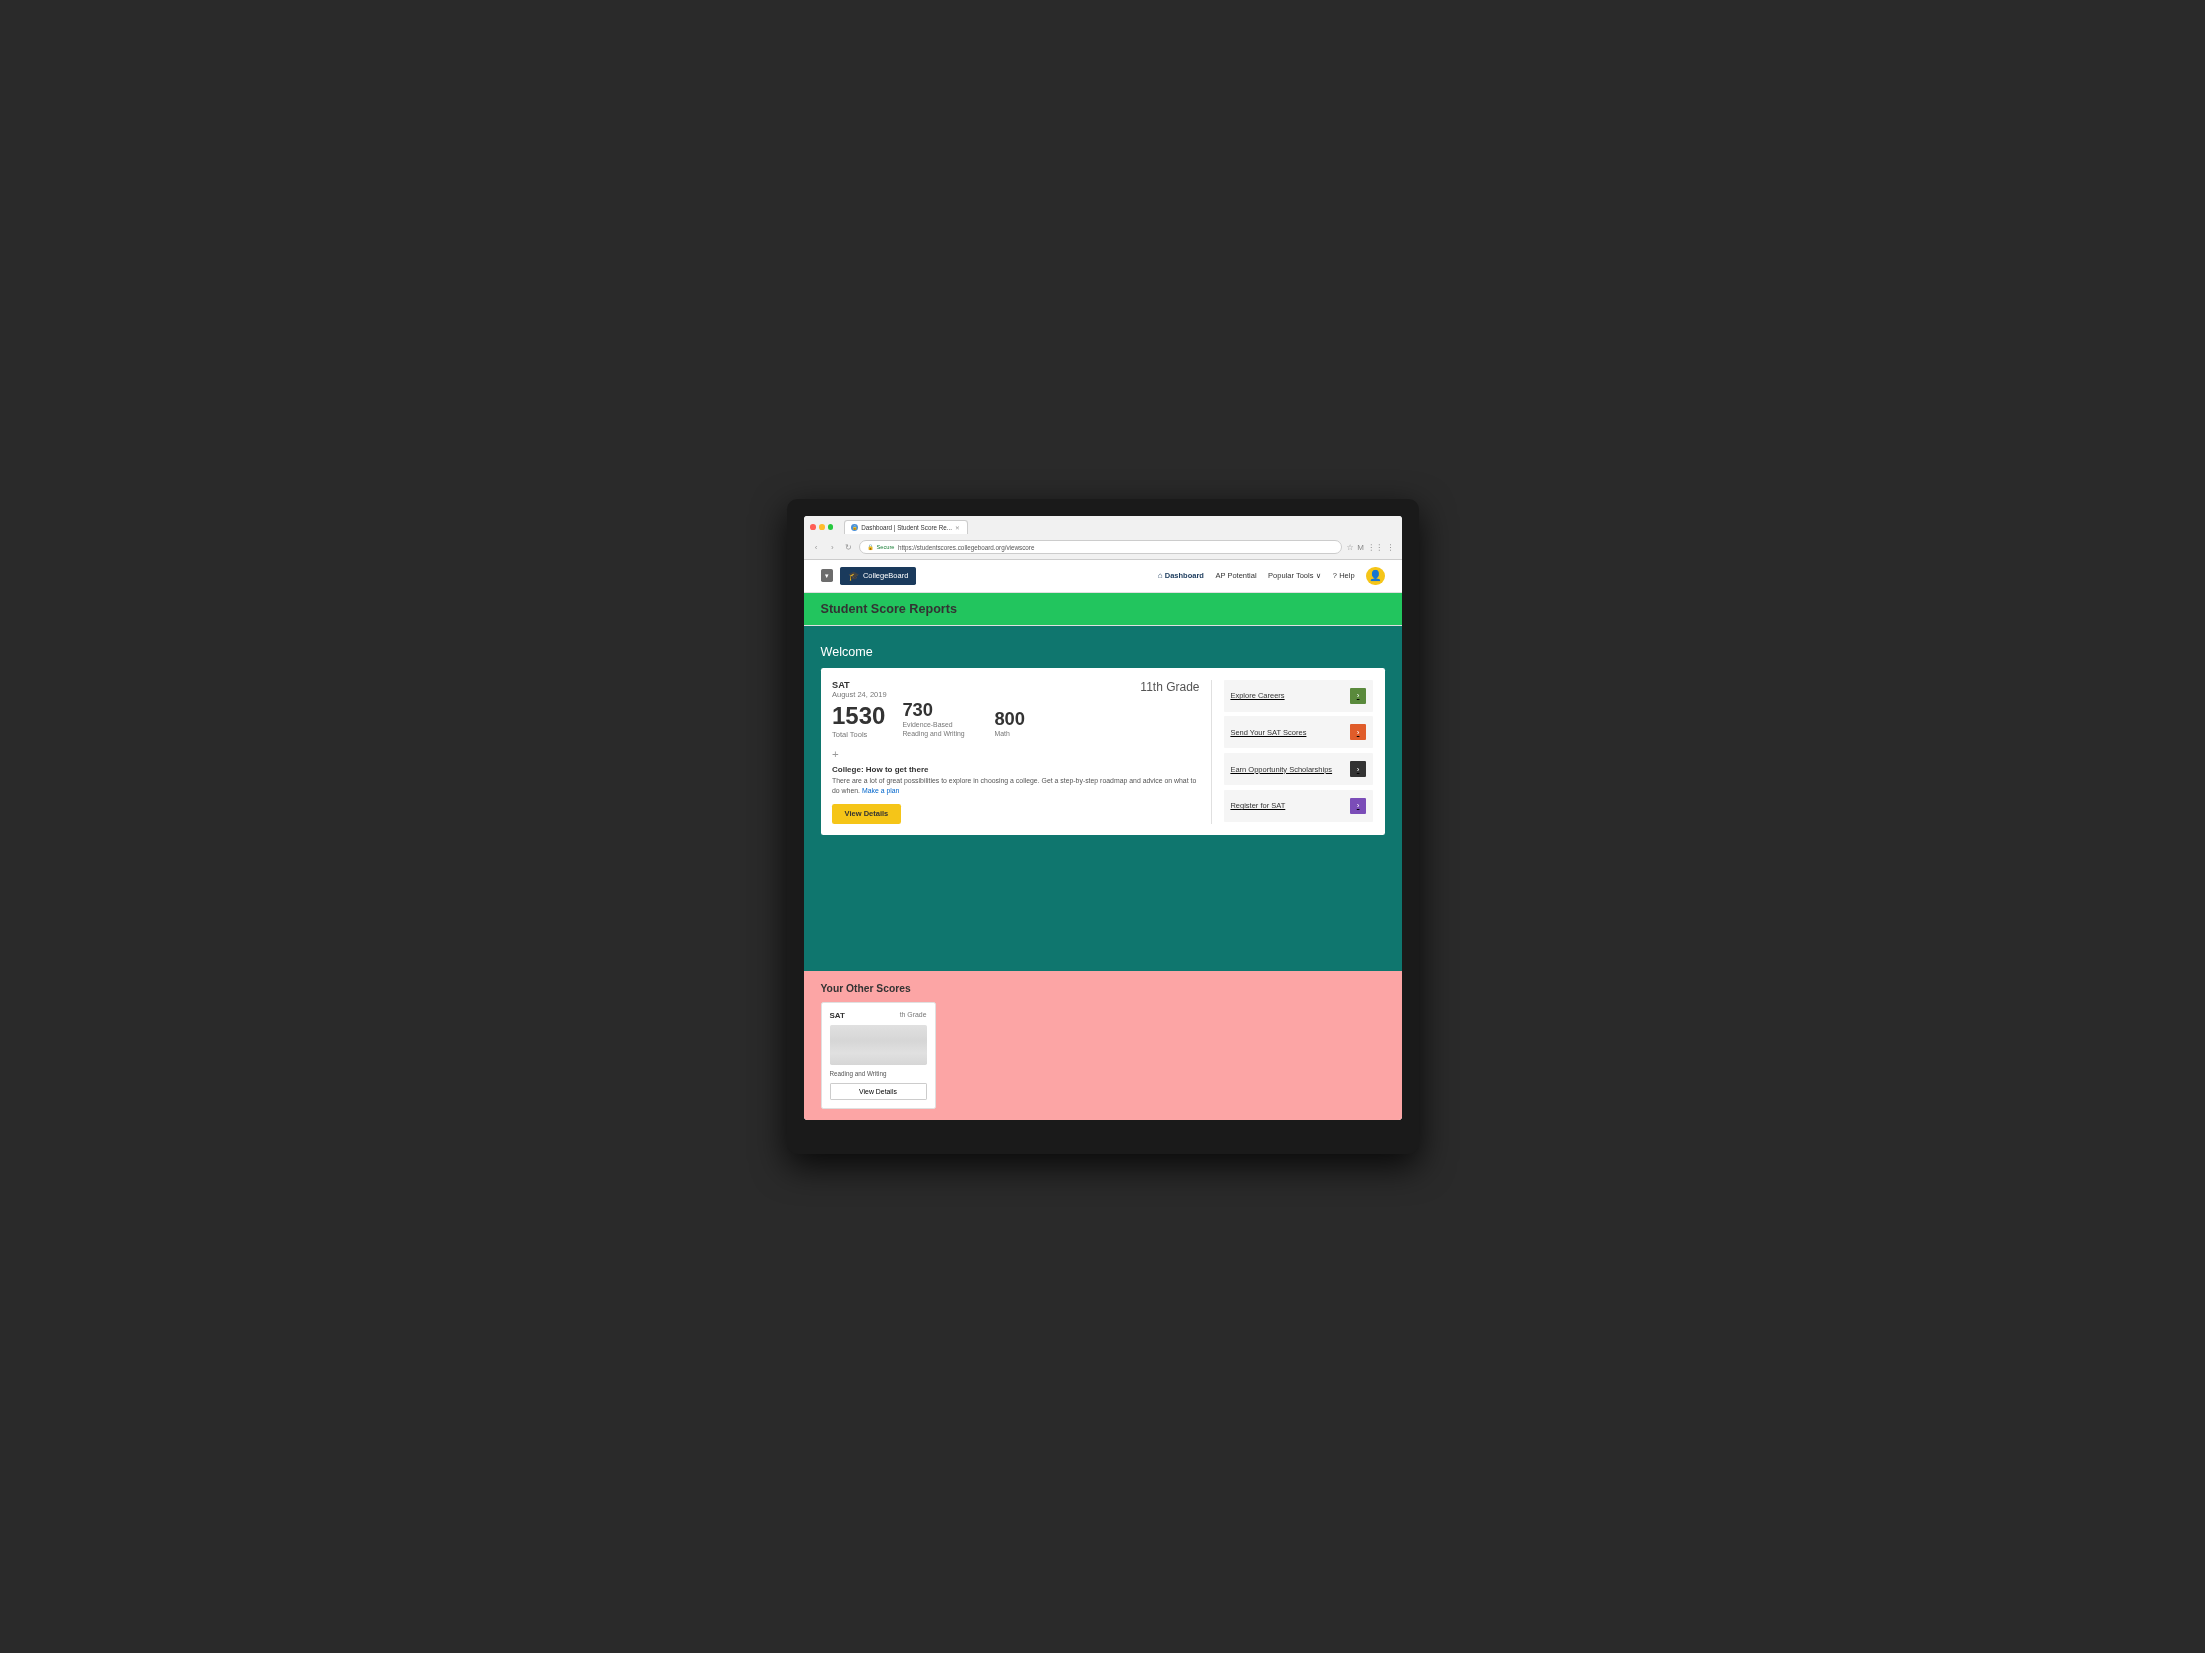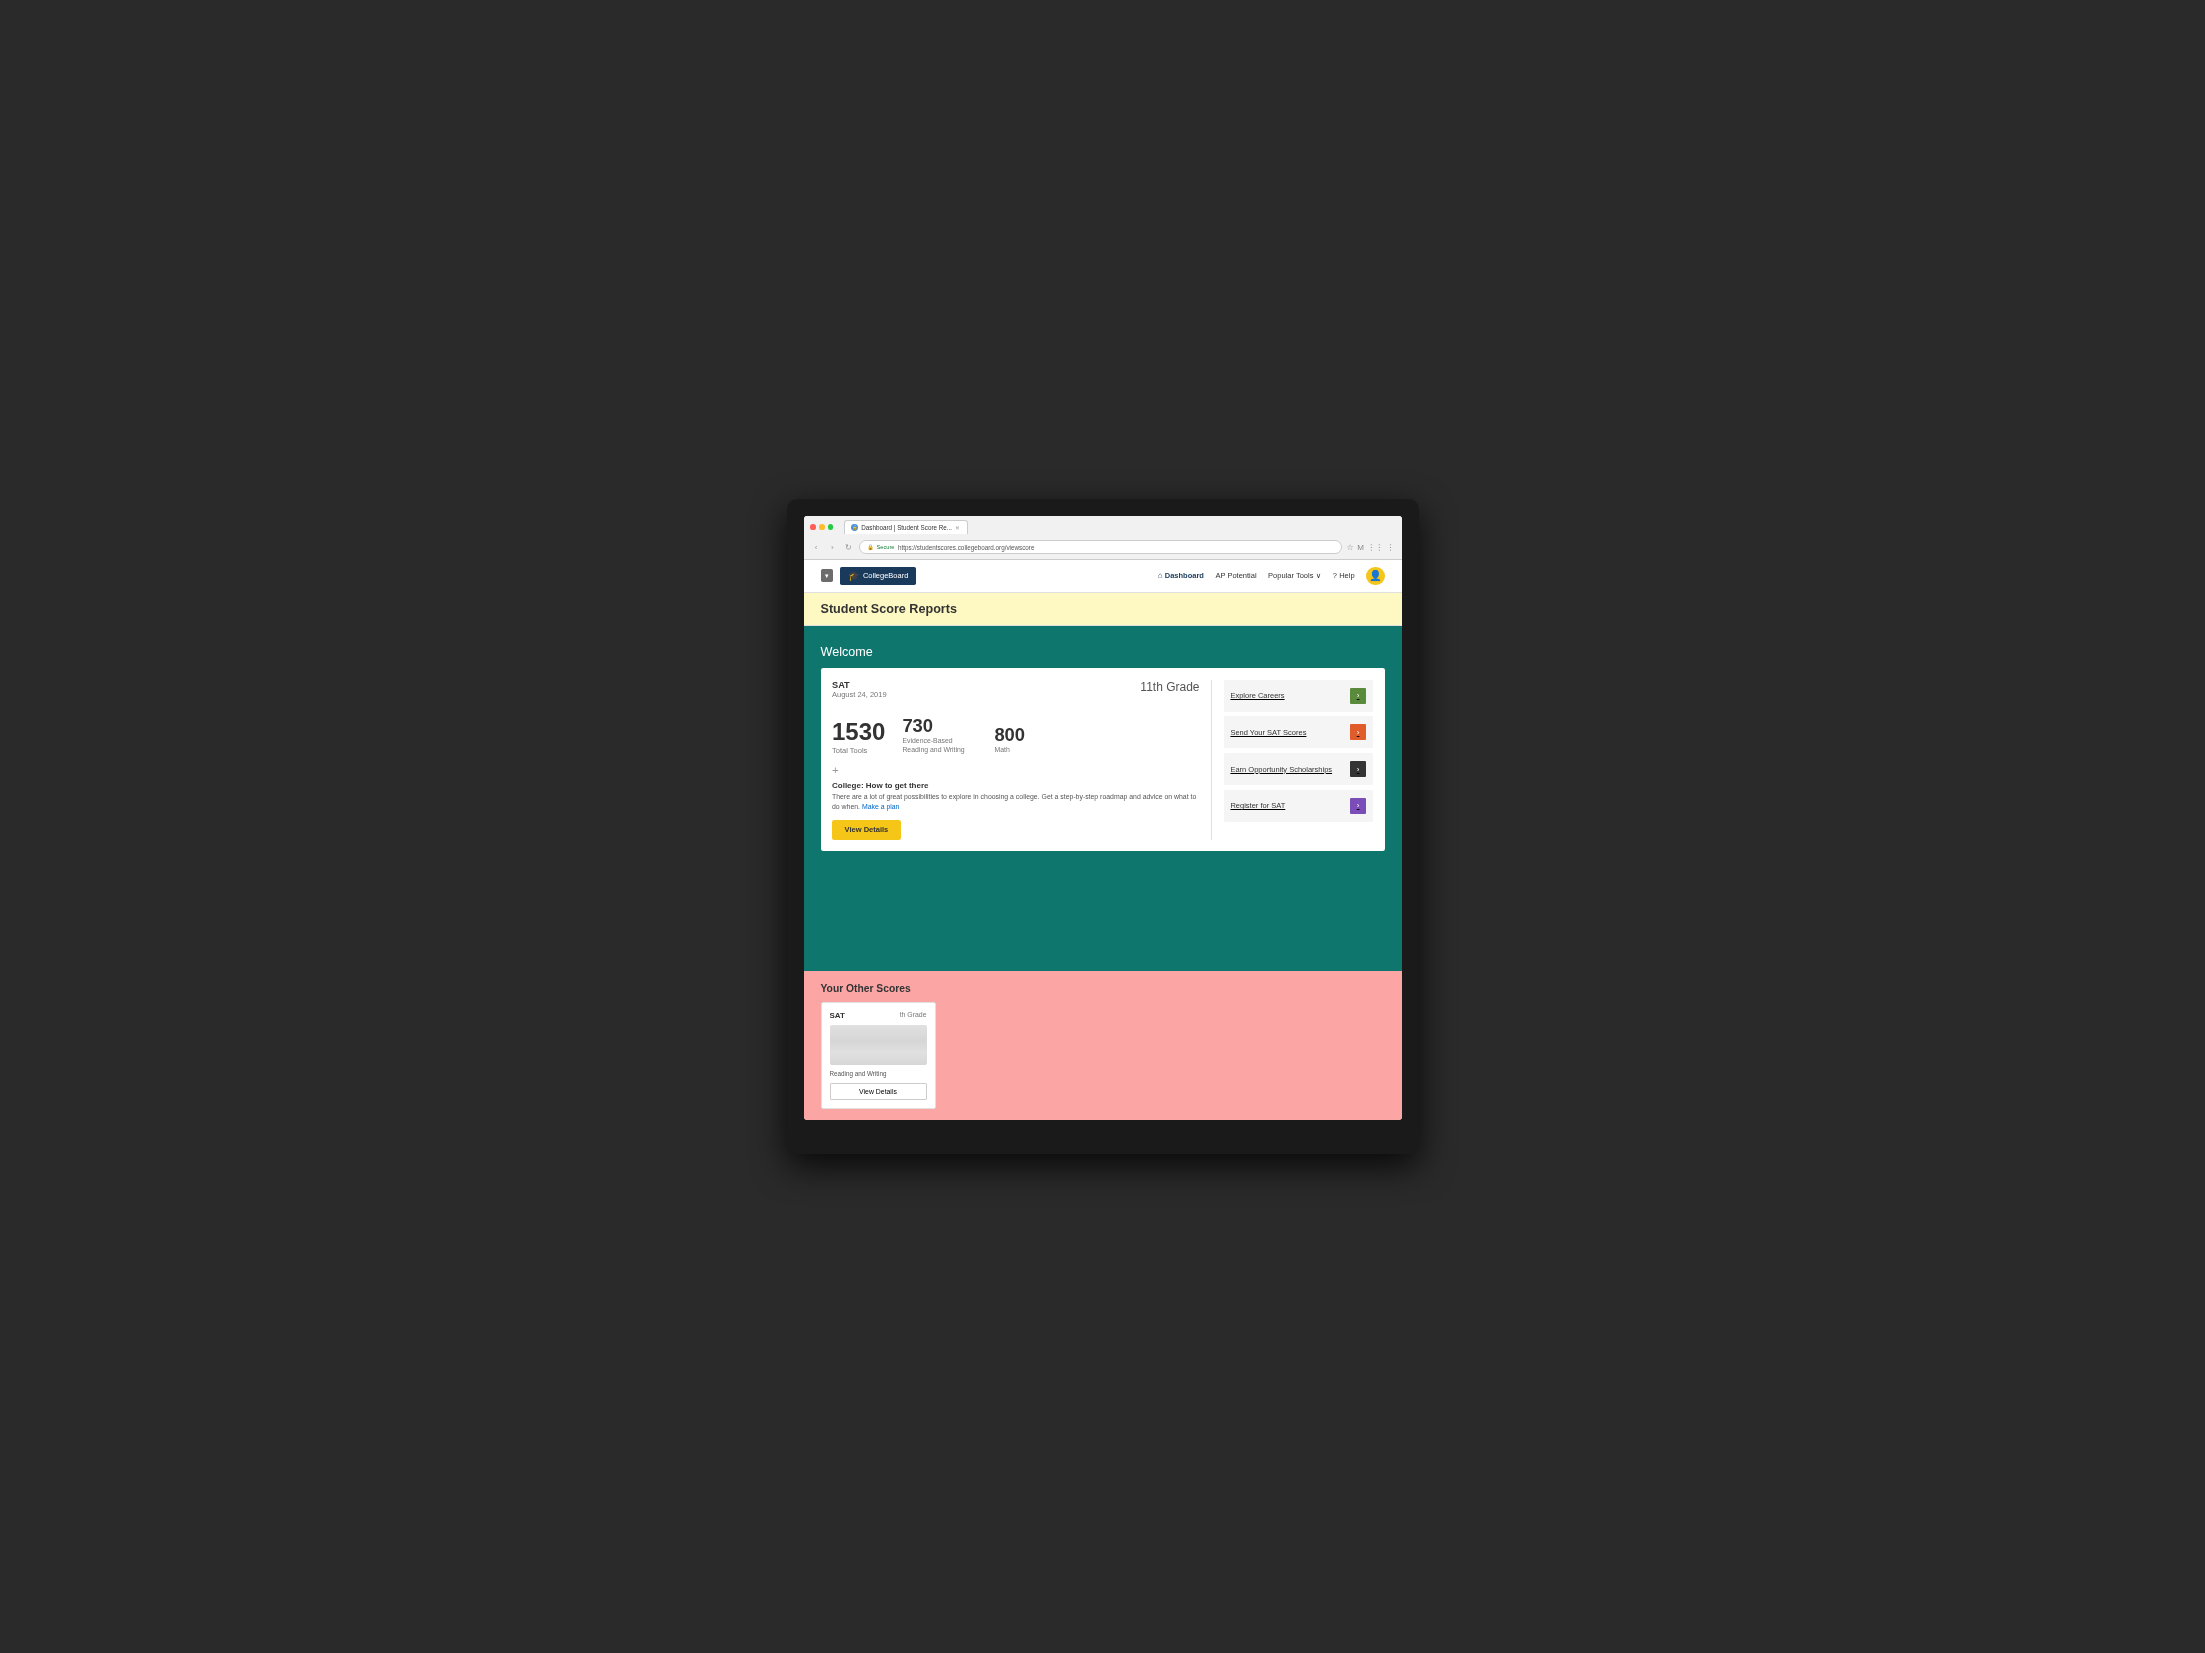--- a/index.html
+++ b/index.html
@@ -226,21 +226,21 @@
       border-radius: 50%;
       background: #f5c518;
       display: flex;
       align-items: center;
       justify-content: center;
       font-size: 10.3px;
     }
 
     
     .page-header {
-      background: #fef9c3;
+      background: #22c55e;
       padding: 9.2px 17px;
       border-bottom: 1.1px solid #e0e0e0;
     }
 
     .page-title {
       font-size: 12.6px;
       font-weight: bold;
       color: #333;
     }
 
@@ -288,21 +288,21 @@
 
     .sat-label {
       font-size: 9.2px;
       font-weight: bold;
       color: #333;
     }
 
     .sat-date {
       font-size: 7.5px;
       color: #777;
-      margin-bottom: 16px;
+      margin-bottom: 0;
     }
 
     .grade-label {
       font-size: 12px;
       color: #555;
       text-align: right;
       margin-bottom: 3px;
     }
 
     .scores-row {

